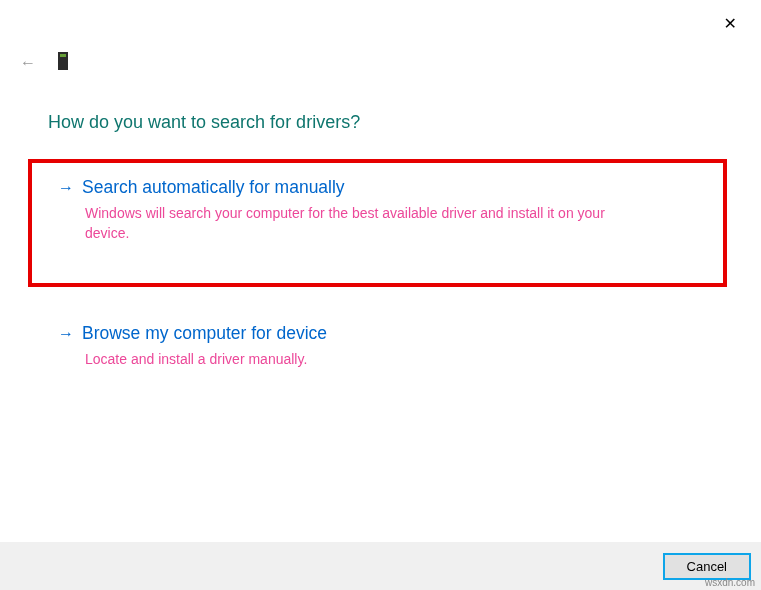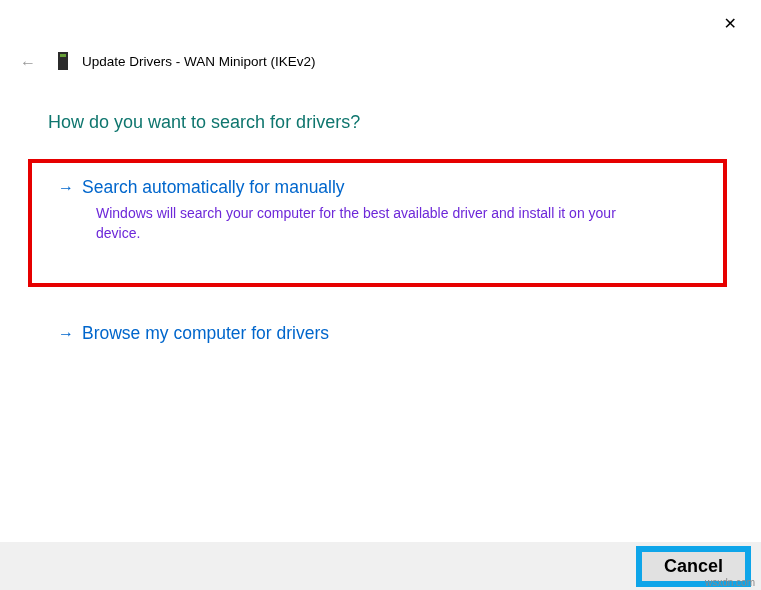--- a/index.html
+++ b/index.html
@@ -88,81 +88,80 @@
     .option.highlighted .option-arrow {
       left: 26px;
     }
     .option-title {
       color: #0066cc;
       font-size: 17.5px;
       font-weight: 400;
       margin-left: 24px;
     }
     .option-desc {
-      color: #6d28d9;
+      color: #ec4899;
       font-size: 14px;
-      margin: 6px 0 0 38px;
+      margin: 6px 0 0 27px;
       line-height: 1.4;
       max-width: 560px;
     }
     .footer {
       position: absolute;
       bottom: 0;
       left: 0;
       right: 0;
       height: 48px;
       background: #f0f0f0;
       display: flex;
       justify-content: flex-end;
       align-items: center;
       padding-right: 10px;
     }
     .cancel-btn {
       background: #e1e1e1;
-      border: 6px solid #0ea5e9;
+      border: 2px solid #0ea5e9;
       padding: 4px 22px;
-      font-size: 18px;
+      font-size: 13px;
       font-family: inherit;
       cursor: pointer;
-      font-weight: bold;
     }
     .watermark {
       position: absolute;
       bottom: 2px;
       right: 6px;
       font-size: 10px;
       color: #888;
       z-index: 5;
     }
   </style>
 </head>
 <body>
 
 <button class="close-btn">
   <span>✕</span>
 </button>
 
 <div class="header">
   <span class="back-arrow">←</span>
   <span class="device-icon"></span>
-  <span class="header-title">Update Drivers - WAN Miniport (IKEv2)</span>
 </div>
 
 <h1 class="main-heading">How do you want to search for drivers?</h1>
 
 <div class="options">
   <div class="option highlighted">
     <span class="option-arrow">→</span>
     <div class="option-title">Search automatically for manually</div>
     <div class="option-desc">Windows will search your computer for the best available driver and install it on your device.</div>
   </div>
 
   <div class="option">
     <span class="option-arrow">→</span>
-    <div class="option-title">Browse my computer for drivers</div>
+    <div class="option-title">Browse my computer for device</div>
+    <div class="option-desc">Locate and install a driver manually.</div>
   </div>
 </div>
 
 <div class="footer">
   <button class="cancel-btn">Cancel</button>
 </div>
 
 <div class="watermark">wsxdn.com</div>
 
 </body></html>

